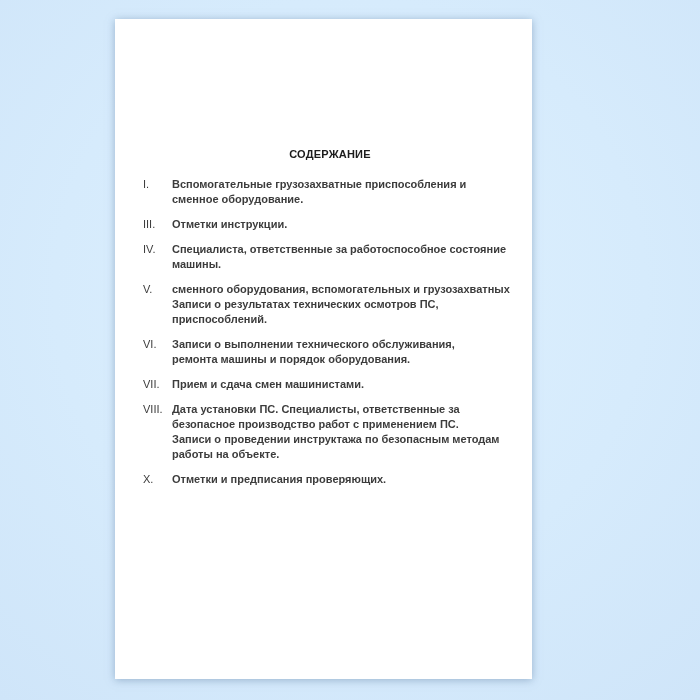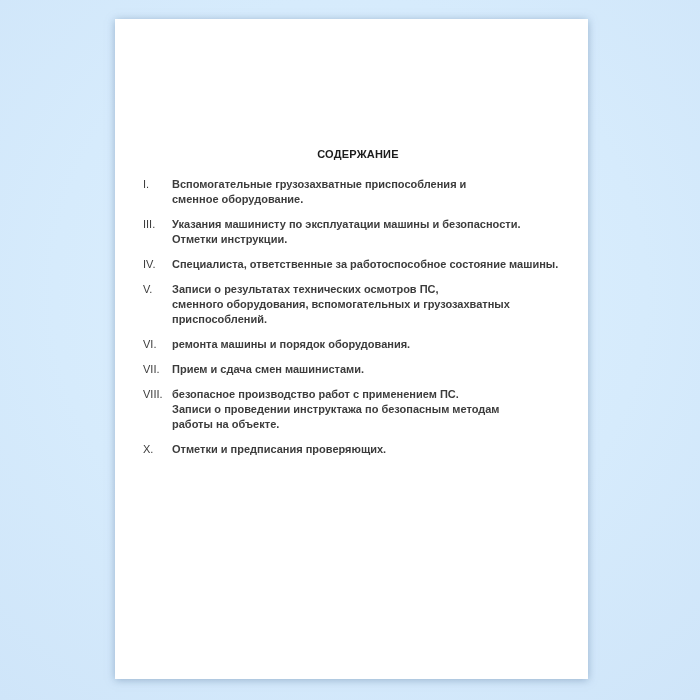--- a/index.html
+++ b/index.html
@@ -15,21 +15,21 @@
     height: 700px;
     position: relative;
     overflow: hidden;
     background: radial-gradient(circle at 50% 42%, #ddf0fe 0%, var(--background) 55%, #cfe5f9 100%);
     font-family: "Liberation Sans", sans-serif;
   }
   .page {
     position: absolute;
     left: 115px;
     top: 19px;
-    width: 473px;
+    width: 417px;
     height: 660px;
     background: var(--page-bg);
     box-shadow: 0 1px 8px rgba(110, 140, 175, 0.6);
     padding: 128px 15px 0 28px;
   }
   .doc-title {
     margin: 0 0 15px 0;
     text-align: center;
     font-size: 11px;
     font-weight: bold;
@@ -61,53 +61,54 @@
       <div class="toc-item">
         <div class="toc-num">I.</div>
         <div class="toc-text">
           <div class="toc-line">Вспомогательные грузозахватные приспособления и</div>
           <div class="toc-line">сменное оборудование.</div>
         </div>
       </div>
       <div class="toc-item">
         <div class="toc-num">III.</div>
         <div class="toc-text">
-          <div class="toc-line">Указания машинисту по эксплуатации машины и безопасности.</div>
           <div class="toc-line">Отметки инструкции.</div>
         </div>
       </div>
       <div class="toc-item">
         <div class="toc-num">IV.</div>
         <div class="toc-text">
           <div class="toc-line">Специалиста, ответственные за работоспособное состояние машины.</div>
         </div>
       </div>
       <div class="toc-item">
         <div class="toc-num">V.</div>
         <div class="toc-text">
+          <div class="toc-line">сменного оборудования, вспомогательных и грузозахватных</div>
           <div class="toc-line">Записи о результатах технических осмотров ПС,</div>
-          <div class="toc-line">сменного оборудования, вспомогательных и грузозахватных</div>
           <div class="toc-line">приспособлений.</div>
         </div>
       </div>
       <div class="toc-item">
         <div class="toc-num">VI.</div>
         <div class="toc-text">
+          <div class="toc-line">Записи о выполнении технического обслуживания,</div>
           <div class="toc-line">ремонта машины и порядок оборудования.</div>
         </div>
       </div>
       <div class="toc-item">
         <div class="toc-num">VII.</div>
         <div class="toc-text">
           <div class="toc-line">Прием и сдача смен машинистами.</div>
         </div>
       </div>
       <div class="toc-item">
         <div class="toc-num">VIII.</div>
         <div class="toc-text">
+          <div class="toc-line">Дата установки ПС. Специалисты, ответственные за</div>
           <div class="toc-line">безопасное производство работ с применением ПС.</div>
           <div class="toc-line">Записи о проведении инструктажа по безопасным методам</div>
           <div class="toc-line">работы на объекте.</div>
         </div>
       </div>
       <div class="toc-item">
         <div class="toc-num">X.</div>
         <div class="toc-text">
           <div class="toc-line">Отметки и предписания проверяющих.</div>
         </div>

